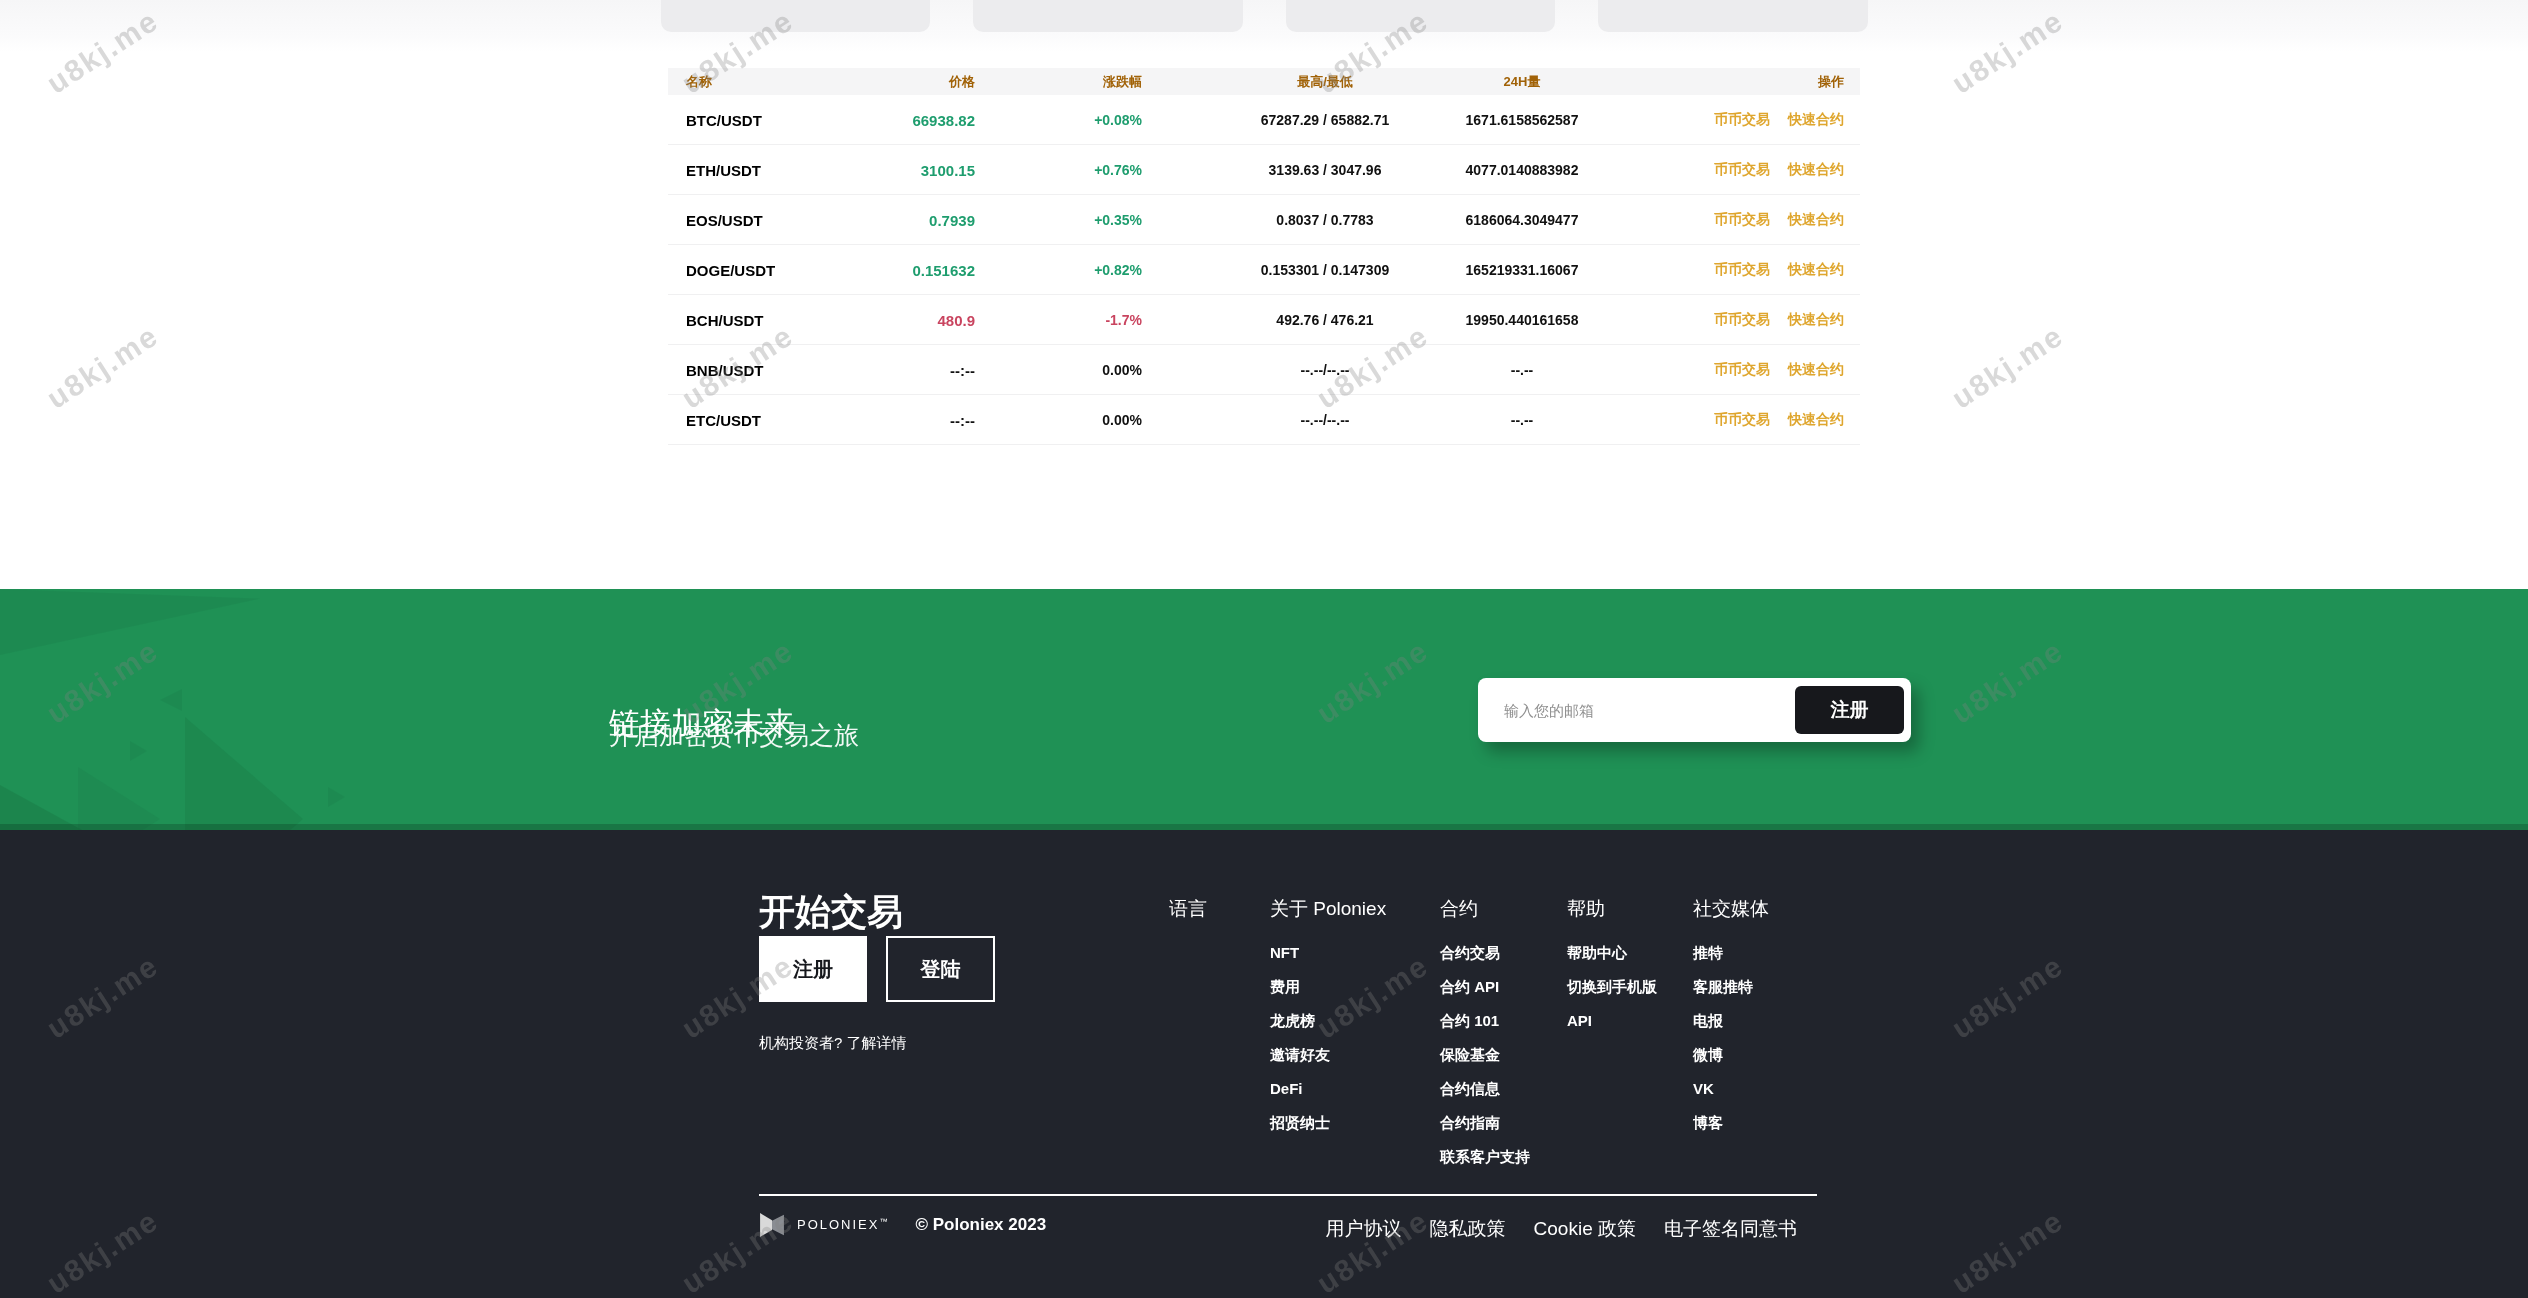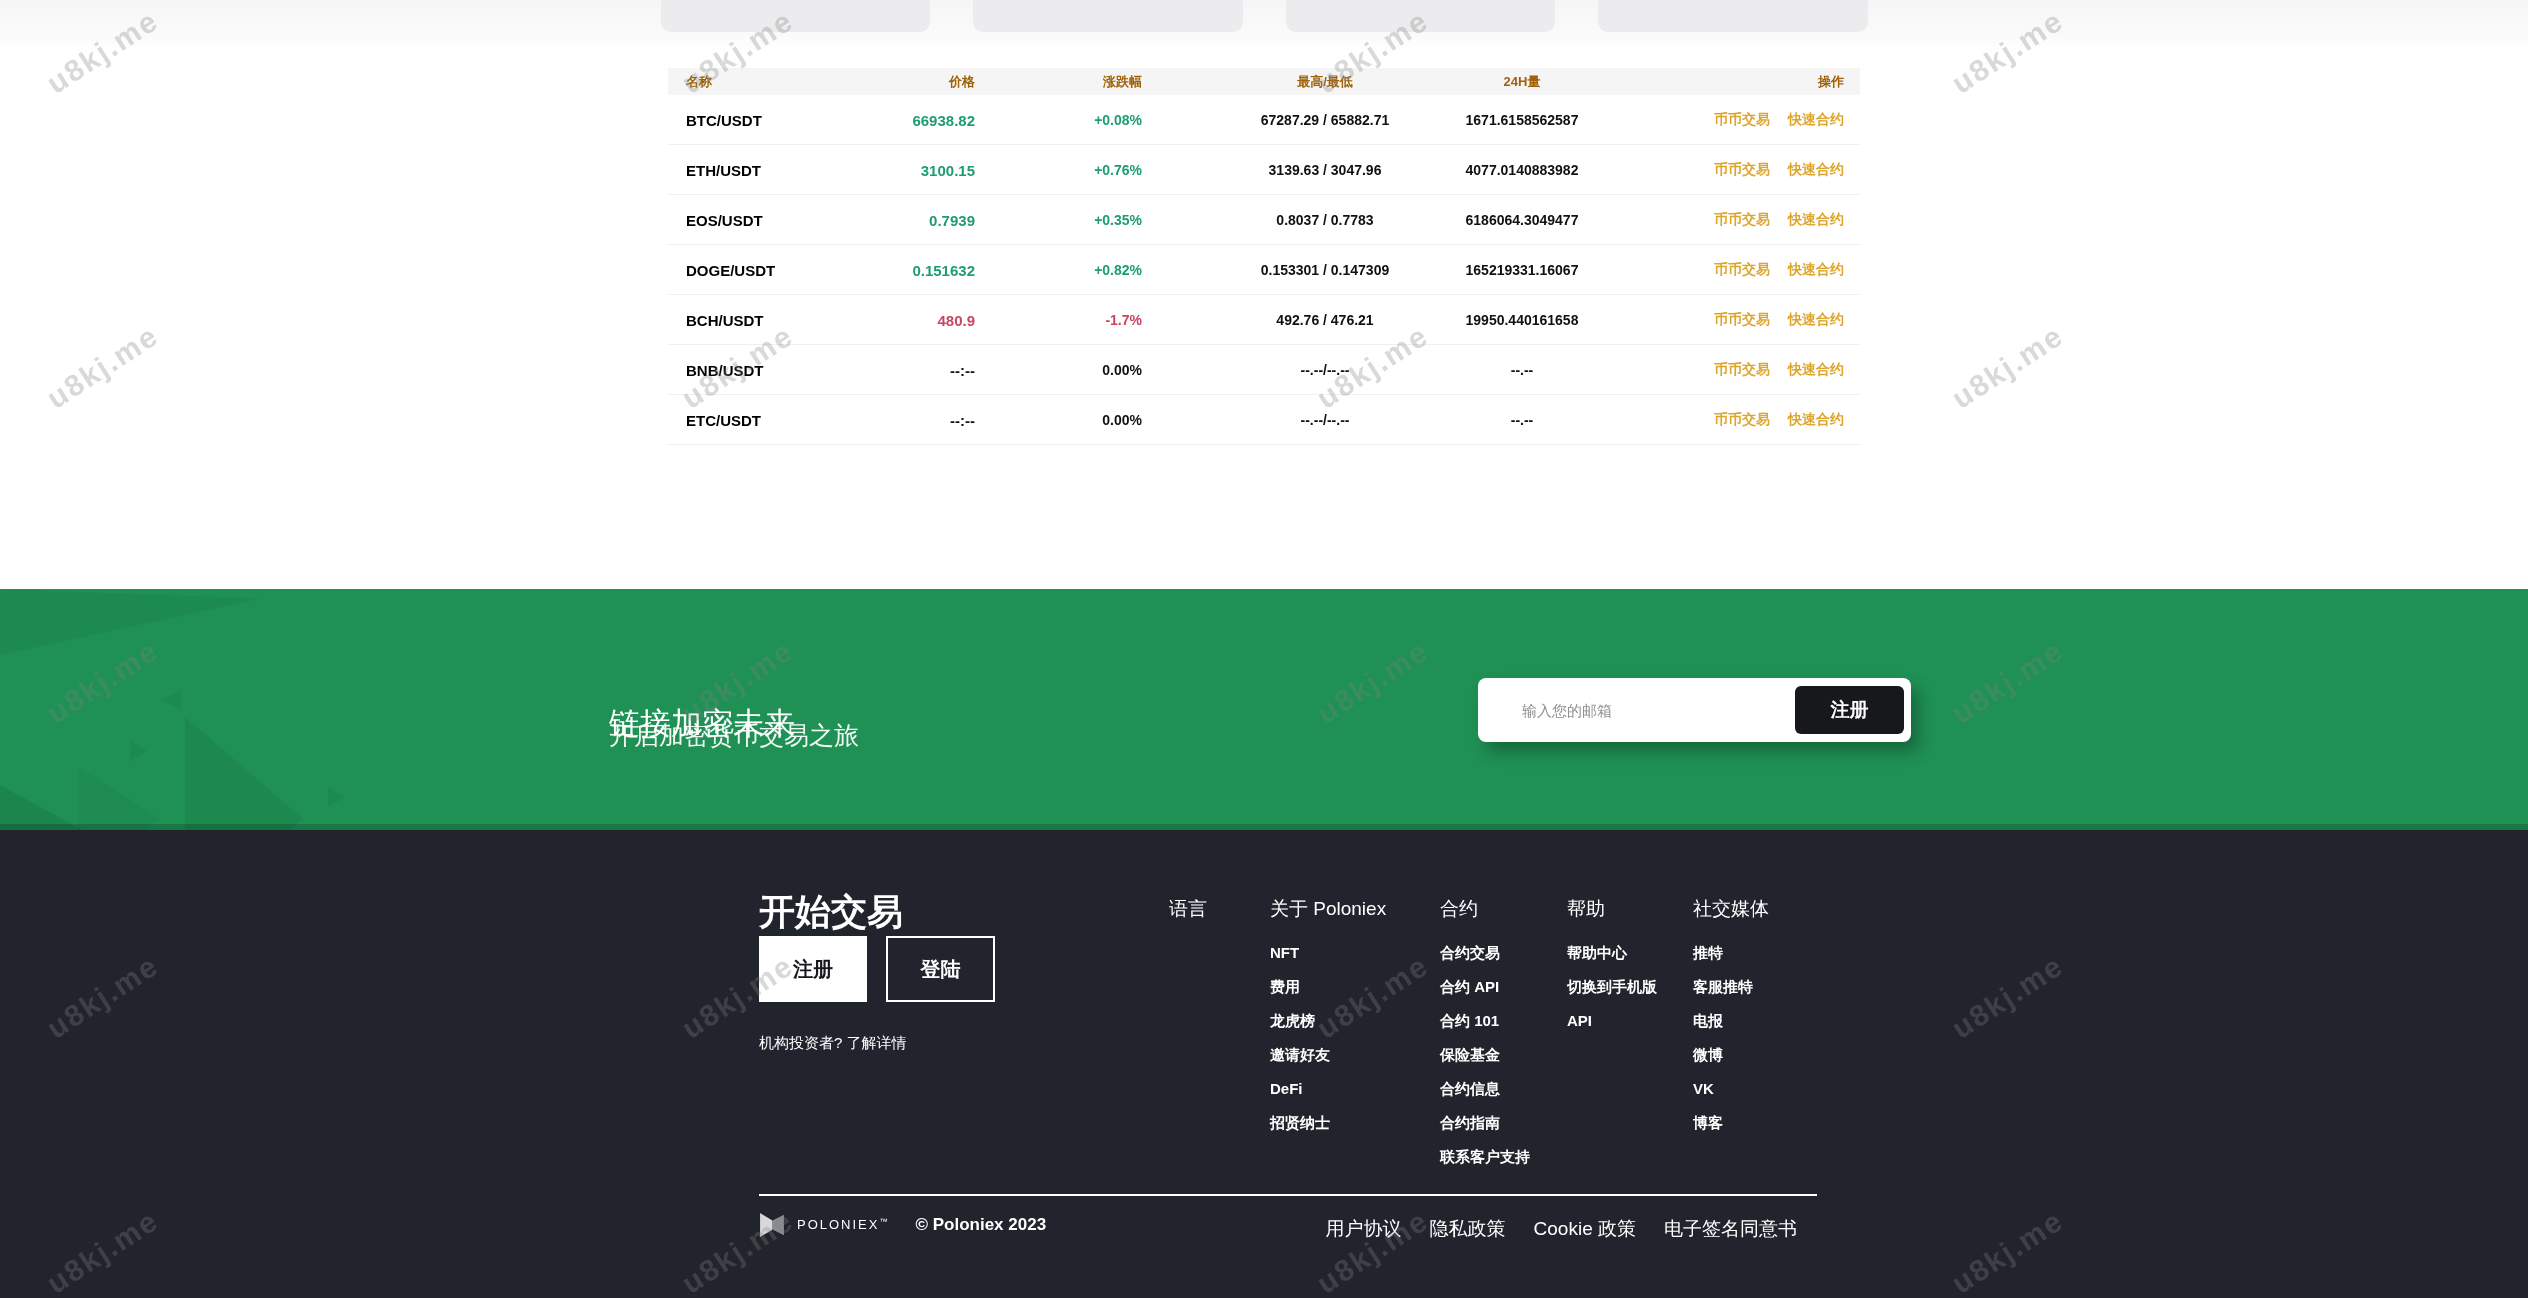--- a/index.html
+++ b/index.html
@@ -32,21 +32,21 @@
   .market-row.down .cell-price, .market-row.down .cell-change { color:#c9445f; }
   .market-row.flat .cell-price, .market-row.flat .cell-change { color:#111; }
 
   
   .banner { position:relative; margin-top:144px; height:241px; background:#1f9155; overflow:hidden; }
   .banner::after { content:""; position:absolute; left:0; bottom:0; width:100%; height:6px; background:rgba(0,0,0,0.18); }
   .banner-inner { position:relative; width:1310px; height:100%; margin:0 auto; }
   .banner-title { position:absolute; left:0; top:84px; font-size:31px; font-weight:normal; color:#ffffff;margin-top:30px; }
   .banner-subtitle { position:absolute; left:0; top:130px; font-size:25px; color:rgba(255,255,255,0.94); }
   .email-box { position:absolute; left:869px; top:89px; width:433px; height:64px; background:#fff; border-radius:8px; display:flex; align-items:center; box-shadow:8px 10px 16px rgba(0,0,0,0.28); }
-  .email-input { flex:1; border:none; outline:none; background:transparent; padding-left:44px; font-size:15px; color:#14532d; font-family:inherit; }
+  .email-input { flex:1; border:none; outline:none; background:transparent; padding-left:26px; font-size:15px; color:#14532d; font-family:inherit; }
   .email-input::placeholder { color:#8f8f8f; }
   .signup-btn { width:109px; height:48px; margin-right:7px; border:none; border-radius:6px; background:#17181c; color:#fff; font-size:19px; font-weight:bold; font-family:inherit; cursor:pointer; }
   .tri { position:absolute; width:0; height:0; }
   .decor { position:absolute; opacity:0.65; }
 
   
   .footer { position:relative; height:468px; background:#21242c; color:#fff;padding-left:48px; }
   .footer-inner { position:relative; width:1058px; height:100%; margin:0 auto; }
   .cta-title { position:absolute; left:0; top:58px; font-size:36px; font-weight:600; }
   .btn-row { position:absolute; left:0; top:106px; display:flex; gap:19px; }

